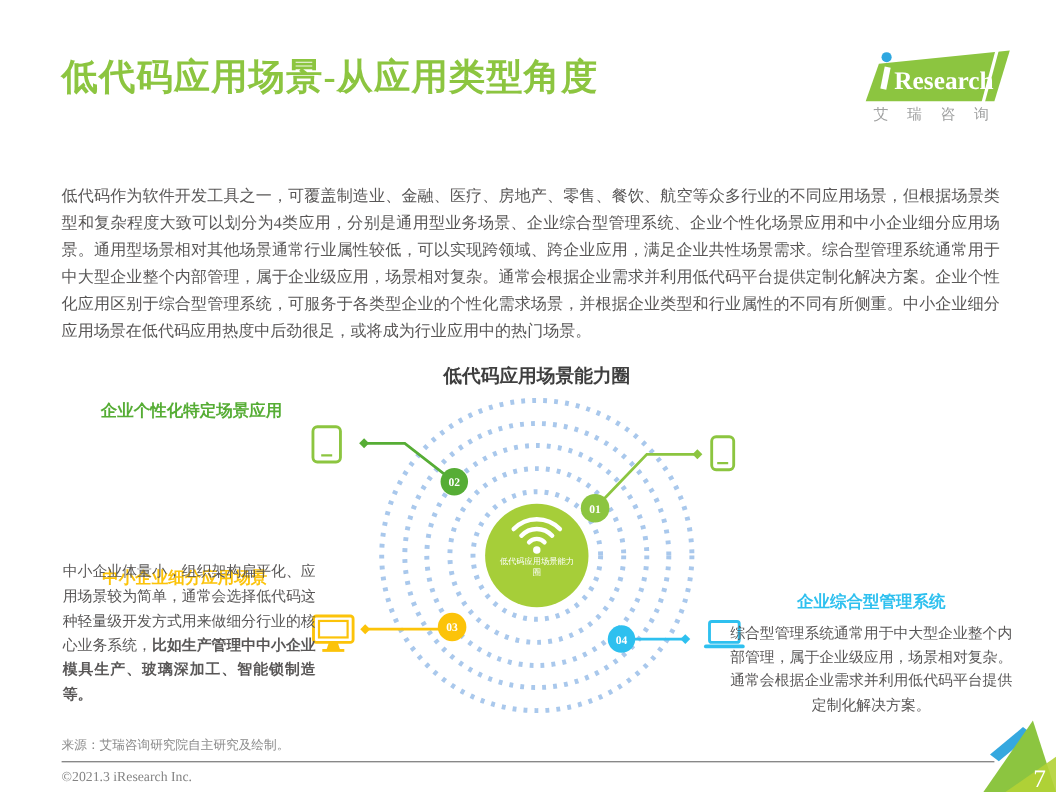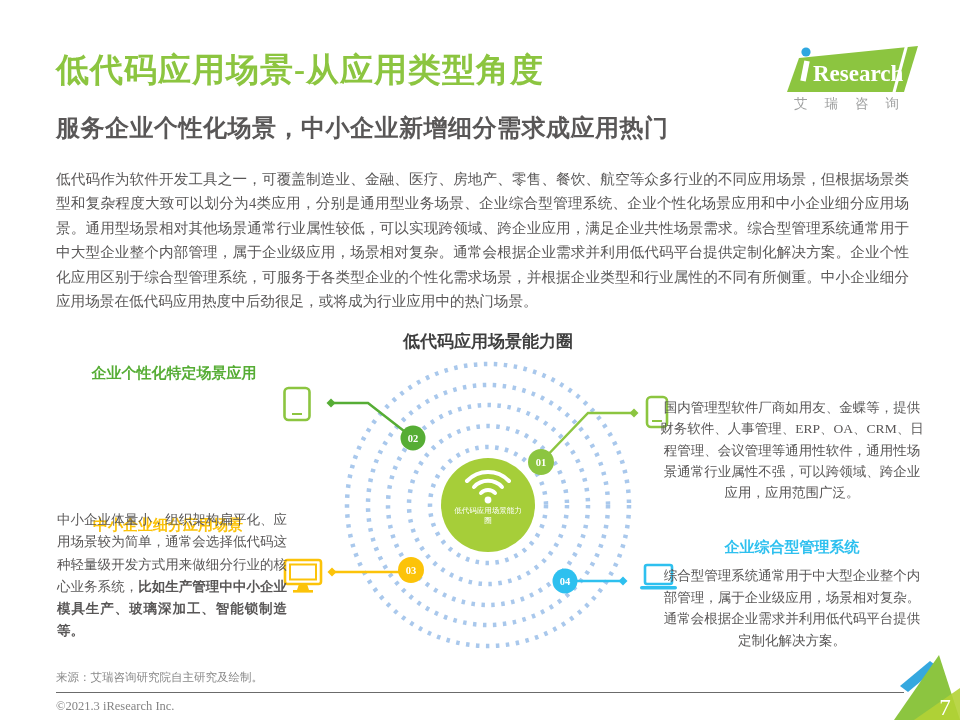--- a/index.html
+++ b/index.html
@@ -49,21 +49,20 @@
 
   <svg class="abs" id="logo-svg" width="134" height="64" viewBox="0 0 134 64">
     <polygon points="13,14 132,2 118,48 1,48" fill="#8CC540"></polygon>
     <line x1="121" y1="0" x2="107" y2="52" stroke="#fff" stroke-width="3"></line>
     <line x1="21" y1="17" x2="17" y2="37" stroke="#fff" stroke-width="5.5"></line>
     <circle cx="20" cy="8" r="4.6" fill="#2EA7E0"></circle>
     <text x="27" y="37" font-size="23" font-weight="600" fill="#ffffff">Research</text>
   </svg>
   <div class="abs" id="logo-cn">艾瑞咨询</div>
 
-  <div class="abs" id="page-subtitle">服务企业个性化场景，中小企业新增细分需求成应用热门</div>
 
   <div class="abs" id="intro">低代码作为软件开发工具之一，可覆盖制造业、金融、医疗、房地产、零售、餐饮、航空等众多行业的不同应用场景，但根据场景类型和复杂程度大致可以划分为4类应用，分别是通用型业务场景、企业综合型管理系统、企业个性化场景应用和中小企业细分应用场景。通用型场景相对其他场景通常行业属性较低，可以实现跨领域、跨企业应用，满足企业共性场景需求。综合型管理系统通常用于中大型企业整个内部管理，属于企业级应用，场景相对复杂。通常会根据企业需求并利用低代码平台提供定制化解决方案。企业个性化应用区别于综合型管理系统，可服务于各类型企业的个性化需求场景，并根据企业类型和行业属性的不同有所侧重。中小企业细分应用场景在低代码应用热度中后劲很足，或将成为行业应用中的热门场景。</div>
 
   <div class="abs" id="diagram-title">低代码应用场景能力圈</div>
 
   <svg class="abs" id="diagram-svg" width="420" height="312" viewBox="280 348 420 312">
 
     <g fill="none" stroke="#A9C8EC" stroke-width="4.5" stroke-dasharray="3.5 6.5">
       <circle cx="488" cy="505" r="58"></circle>
       <circle cx="488" cy="505" r="79"></circle>
@@ -131,21 +130,20 @@
     <g>
       <rect x="645" y="565" width="27" height="19" rx="2" fill="#fff" stroke="#2EC0EF" stroke-width="2.6"></rect>
       <rect x="640" y="586" width="37" height="3.4" rx="1.7" fill="#2EC0EF"></rect>
     </g>
   </svg>
 
   <div class="abs" id="center-label">低代码应用场景能力圈</div>
 
   <div class="sec-heading" id="h-personalized">企业个性化特定场景应用</div>
 
-  <div class="sec-body" id="b-general">国内管理型软件厂商如用友、金蝶等，提供财务软件、人事管理、ERP、OA、CRM、日程管理、会议管理等通用性软件，通用性场景通常行业属性不强，可以跨领域、跨企业应用，应用范围广泛。</div>
 
   <div class="sec-heading" id="h-sme">中小企业细分应用场景</div>
   <div class="sec-body" id="b-sme"><span>中小企业体量小，组织架构扁平化、应用场景较为简单，通常会选择低代码这种轻量级开发方式用来做细分行业的核心业务系统，</span><b>比如生产管理中中小企业模具生产、玻璃深加工、智能锁制造等。</b></div>
 
   <div class="sec-heading" id="h-integrated">企业综合型管理系统</div>
   <div class="sec-body" id="b-integrated">综合型管理系统通常用于中大型企业整个内部管理，属于企业级应用，场景相对复杂。通常会根据企业需求并利用低代码平台提供定制化解决方案。</div>
 
   <div class="abs" id="source-note">来源：艾瑞咨询研究院自主研究及绘制。</div>
   <div class="abs" id="footer-line"></div>
   <div class="abs" id="copyright">©2021.3 iResearch Inc.</div>

